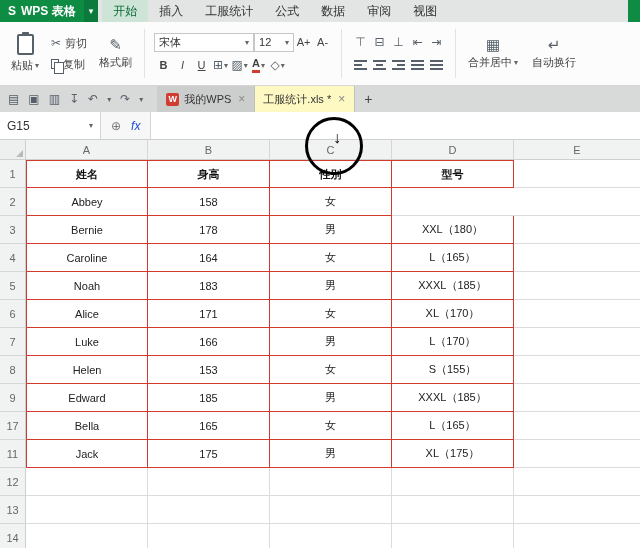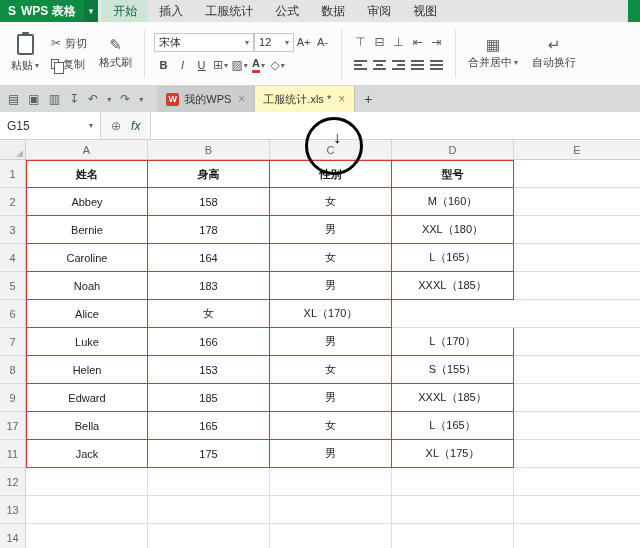--- a/index.html
+++ b/index.html
@@ -49,21 +49,21 @@
   .doc-tab { display:flex; align-items:center; gap:5px; padding:0 9px; background:#cccecd; border-right:1px solid #bfc1c0; color:#333; }
   .doc-tab.active { background:#fef9c3;padding-left:8px; }
   .wbadge { background:#d23b30; color:#fff; width:13px; height:13px; font-size:9px; font-weight:bold; display:flex; align-items:center; justify-content:center; border-radius:2px; }
   .tab-close { color:#888; font-size:12px; padding-left:2px; }
   .newtab { display:flex; align-items:center; padding:0 9px; font-size:14px; color:#444; }
 
   
   .formulabar { height:28px; display:flex; align-items:stretch; background:#f6f7f6; border-bottom:1px solid #cfcfcf; font-size:12px; }
   .namebox { width:101px; background:#fff; border-right:1px solid #d5d5d5; display:flex; align-items:center; justify-content:space-between; padding:0 7px; color:#333; }
   .fbicons { display:flex; align-items:center; gap:10px; padding:0 10px; color:#777; border-right:1px solid #d5d5d5; }
-  .fx { font-style:italic; color:#14532d; }
+  .fx { font-style:italic; color:#1d4ed8; }
   .finput { flex:1; background:#fff; display:flex; align-items:center; padding:0 6px; color:#222; }
 
   
   .grid { position:relative; }
   .col-row { display:flex; height:20px; background:#f1f3f2; border-bottom:1px solid #cfcfcf; }
   .corner { width:26px; background:#eef0ef; border-right:1px solid #cfcfcf; position:relative; }
   .corner:after { content:""; position:absolute; right:2px; bottom:2px; border-left:7px solid transparent; border-bottom:7px solid #b8bbba; }
   .colh { width:122px; display:flex; align-items:center; justify-content:center; color:#666; font-size:11px; border-right:1px solid #d6d6d6; }
   .colh:last-child { flex:1; border-right:none; }
   .grid-row { display:flex; height:28px; }
@@ -287,21 +287,20 @@
           <div class="cell red red-top hdr">身高</div>
           <div class="cell red red-top hdr">性别</div>
           <div class="cell red red-top hdr">型号</div>
           <div class="cell hdr"></div>
         </div>
         <div class="grid-row">
           <div class="rown">2</div>
           <div class="cell red red-left">Abbey</div>
           <div class="cell red">158</div>
           <div class="cell red">女</div>
-          <div class="cell red">M（160）</div>
           <div class="cell"></div>
         </div>
         <div class="grid-row">
           <div class="rown">3</div>
           <div class="cell red red-left">Bernie</div>
           <div class="cell red">178</div>
           <div class="cell red">男</div>
           <div class="cell red">XXL（180）</div>
           <div class="cell"></div>
         </div>
@@ -317,20 +316,21 @@
           <div class="rown">5</div>
           <div class="cell red red-left">Noah</div>
           <div class="cell red">183</div>
           <div class="cell red">男</div>
           <div class="cell red">XXXL（185）</div>
           <div class="cell"></div>
         </div>
         <div class="grid-row">
           <div class="rown">6</div>
           <div class="cell red red-left">Alice</div>
+          <div class="cell red">171</div>
           <div class="cell red">女</div>
           <div class="cell red">XL（170）</div>
           <div class="cell"></div>
         </div>
         <div class="grid-row">
           <div class="rown">7</div>
           <div class="cell red red-left">Luke</div>
           <div class="cell red">166</div>
           <div class="cell red">男</div>
           <div class="cell red">L（170）</div>

